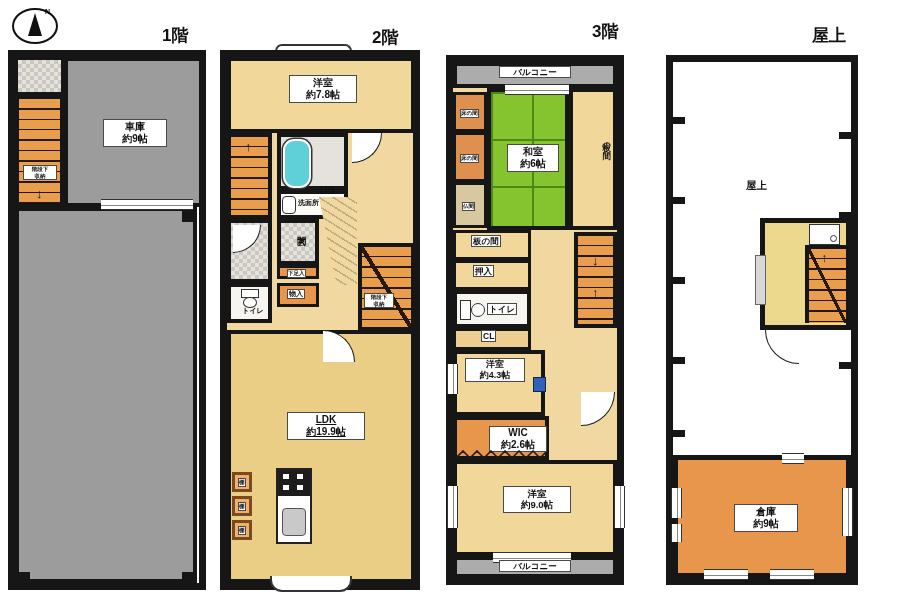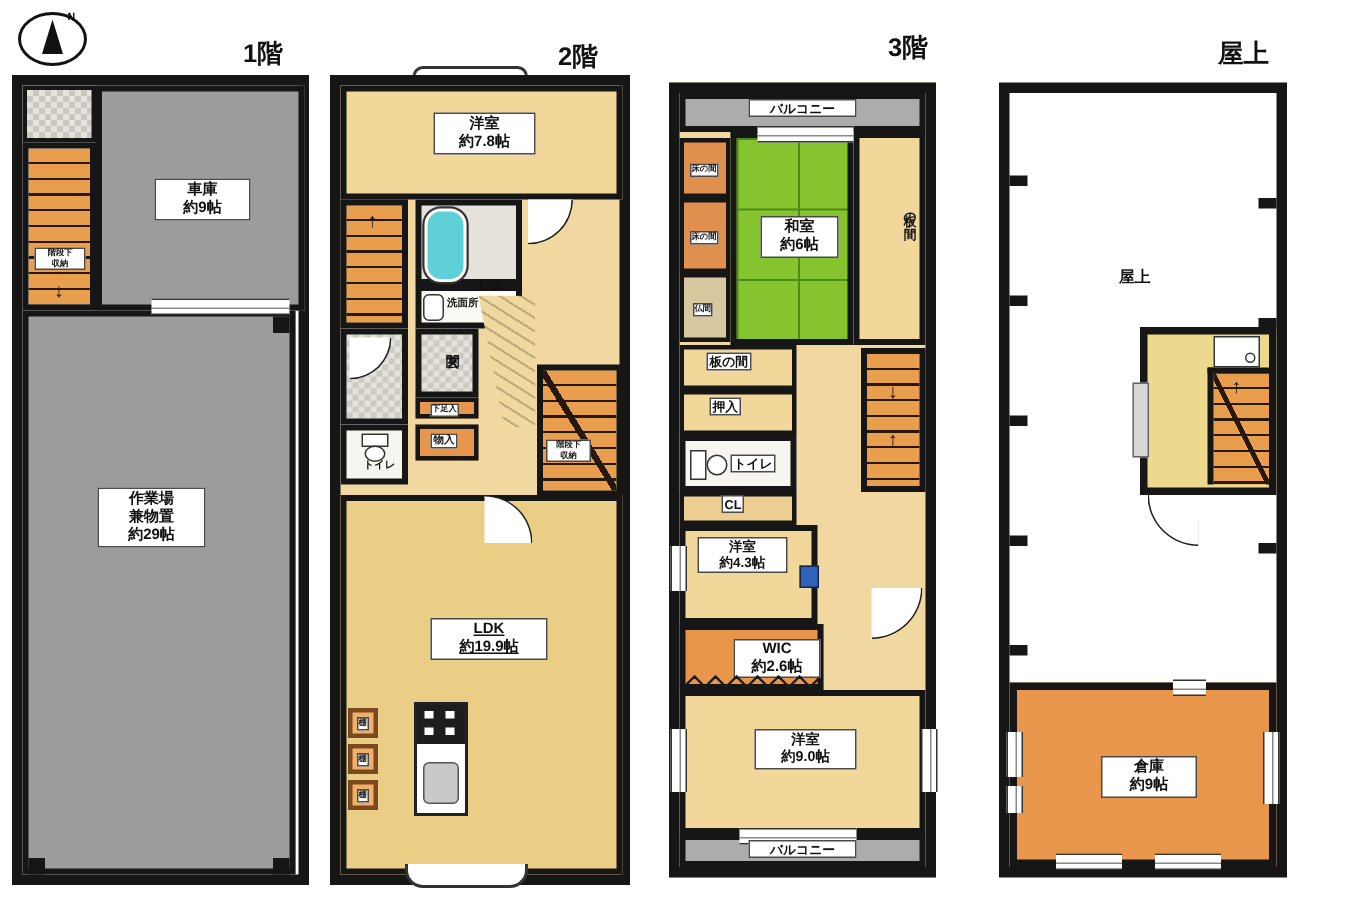--- a/index.html
+++ b/index.html
@@ -58,23 +58,20 @@
     <div class="room stairs" style="left:0;top:38px;width:49px;height:112px;">
       <div class="lbl lbl-xs" style="left:4px;top:66px;width:32px;">階段下
 収納</div>
       <div class="arrow" style="left:17px;top:88px;">↓</div>
     </div>
     <div class="room" style="left:49px;top:0;width:139px;height:150px;background:#9c9c9c;"></div>
     <div class="lbl" style="left:88px;top:62px;width:56px;">車庫
 約9帖</div>
     <div class="winH" style="left:86px;top:142px;width:92px;"></div>
     <div class="room" style="left:0;top:150px;width:182px;height:376px;background:#9c9c9c;"></div>
-    <div class="lbl" style="left:50px;top:268px;width:64px;">作業場
-兼物置
-約29帖</div>
     <div class="pillar" style="left:4px;top:515px;"></div>
     <div class="pillar" style="left:167px;top:515px;"></div>
     <div class="pillar" style="left:167px;top:154px;"></div>
   </div>
 
   <div class="bay" style="left:275px;top:44px;width:77px;height:14px;border-radius:7px 7px 0 0;border-bottom:none;"></div>
   <div class="bay" style="left:270px;top:576px;width:82px;height:16px;border-radius:0 0 12px 12px;border-top:none;z-index:7;"></div>
   <div class="plan" style="left:220px;top:50px;width:200px;height:540px;background:#f0d8a0;">
     <div class="room" style="left:0;top:0;width:188px;height:76px;background:#f2d79b;"></div>
     <div class="lbl" style="left:62px;top:18px;width:60px;">洋室

